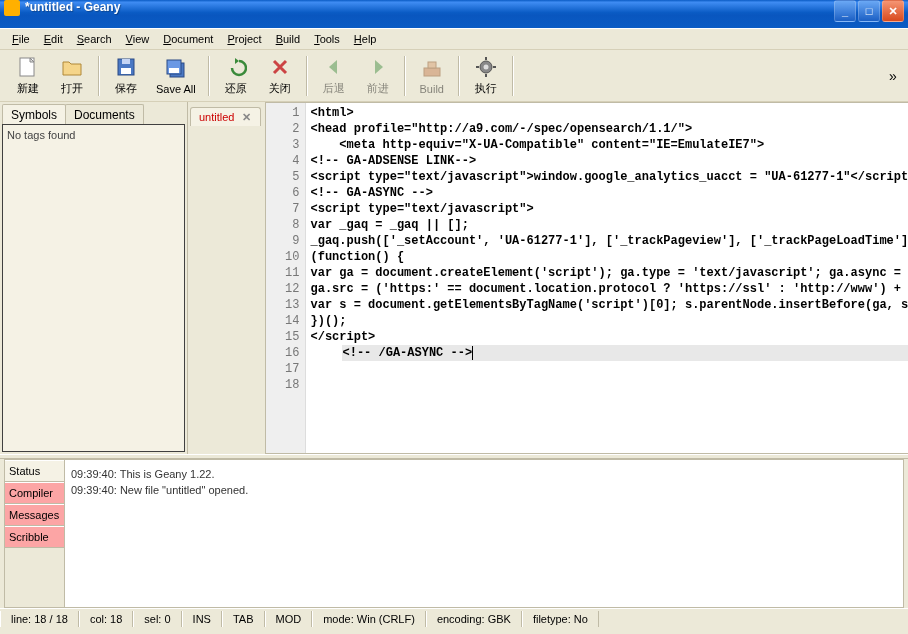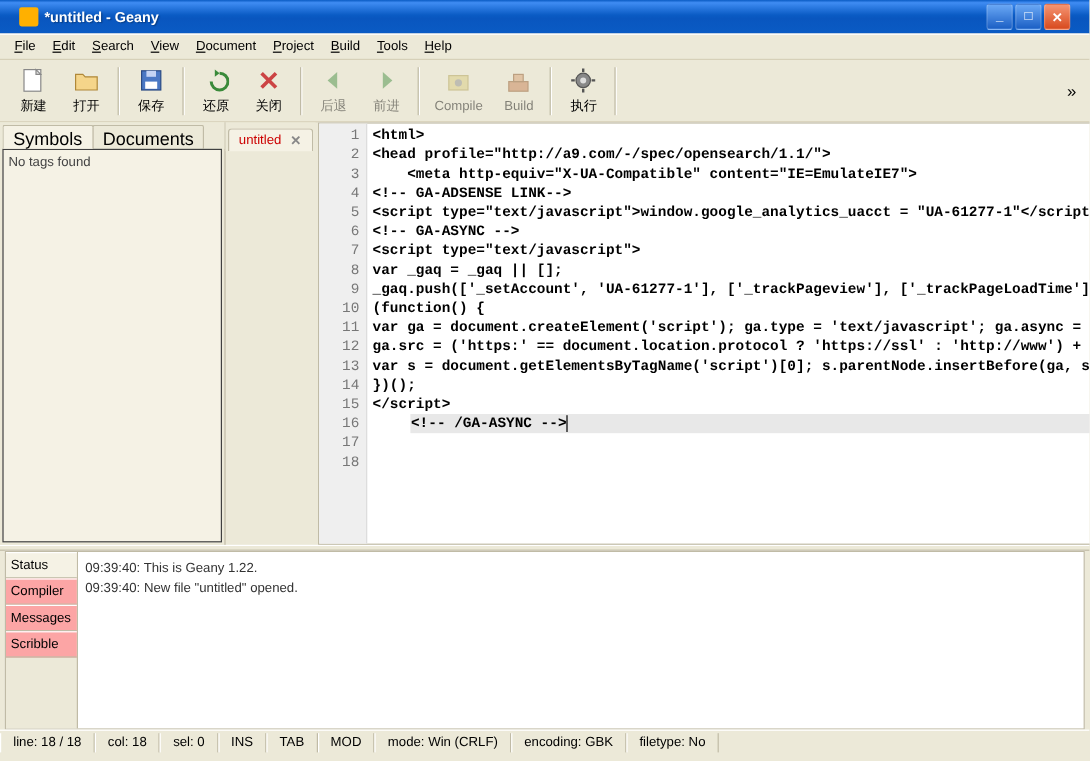--- a/index.html
+++ b/index.html
@@ -1,37 +1,37 @@
 <!DOCTYPE html>
 <html><head>
 <meta charset="utf-8">
 <style>
 * { box-sizing: border-box; margin: 0; padding: 0; }
 body { font-family: Tahoma, "Microsoft YaHei", sans-serif; font-size: 11px; background: #ece9d8; width: 908px; height: 634px; overflow: hidden; position: relative; }
-.titlebar { height: 28px; background: linear-gradient(to bottom, #0a5bc4 0%, #3f8cf3 8%, #0a5bc4 45%, #0956bf 55%, #0a5bc4 100%); display: flex; align-items: center; padding: 0 16px; color: #fff; }
+.titlebar { height: 28px; background: linear-gradient(to bottom, #0a5bc4 0%, #3f8cf3 8%, #0a5bc4 45%, #0956bf 55%, #0a5bc4 100%); display: flex; padding: 0 4px; color: #fff; }
 .titlebar .appicon { width: 16px; height: 16px; background: #ffb000; border-radius: 2px; margin-right: 5px; }
 .titlebar .title { flex: 1; font-weight: bold; font-size: 12px; text-shadow: 1px 1px 1px rgba(0,0,0,0.3); }
 .titlebar .winbtns { display: flex; gap: 2px; }
 .titlebar .winbtn { width: 22px; height: 22px; border-radius: 3px; display: flex; align-items: center; justify-content: center; font-family: Arial; font-weight: bold; color: #fff; font-size: 11px; }
 .winbtn.min, .winbtn.max { background: linear-gradient(to bottom, #6aa8f5, #1b5fc4); border: 1px solid #fff3; }
 .winbtn.close { background: linear-gradient(to bottom, #f59573, #d84a1e); border: 1px solid #fff3; }
 .menubar { height: 22px; background: #ece9d8; display: flex; align-items: center; padding: 0 6px; gap: 2px; border-top: 1px solid #fff; border-bottom: 1px solid #d6d0b8; }
 .menubar .mitem { padding: 2px 6px; cursor: default; }
 .menubar .mitem .ul { text-decoration: underline; }
 .toolbar { height: 52px; background: #ece9d8; display: flex; align-items: center; padding: 0 6px; gap: 0; border-bottom: 1px solid #d6d0b8; }
 .tbtn { display: flex; flex-direction: column; align-items: center; justify-content: center; padding: 2px 8px; min-width: 44px; height: 48px; cursor: default; }
 .tbtn .ticon { width: 24px; height: 24px; display: flex; align-items: center; justify-content: center; }
 .tbtn .tlabel { font-size: 11px; margin-top: 2px; }
 .tbtn.dim { opacity: 0.45; }
 .tsep { width: 2px; height: 40px; border-left: 1px solid #c0bba6; border-right: 1px solid #fff; margin: 0 4px; }
 .tchevron { width: 18px; height: 48px; display: flex; align-items: center; justify-content: center; margin-left: auto; font-size: 14px; }
 .mainrow { display: flex; height: 352px; }
 .sidebar { width: 188px; background: #ece9d8; border-right: 1px solid #c0bba6; display: flex; flex-direction: column; }
 .sidetabs { height: 22px; display: flex; padding: 2px 2px 0 2px; background: #ece9d8; }
-.stab { padding: 3px 8px; font-size: 15px; border: 1px solid #c0bba6; border-bottom: none; background: #ece9d8; margin-right: -1px; border-radius: 2px 2px 0 0; }
+.stab { padding: 3px 8px; font-size: 12px; border: 1px solid #c0bba6; border-bottom: none; background: #ece9d8; margin-right: -1px; border-radius: 2px 2px 0 0; }
 .stab.active { background: #f5f2e5; position: relative; z-index: 1; }
 .sidebody { flex: 1; border: 1px solid #404040; margin: 0 2px 2px 2px; background: #f5f2e5; padding: 4px; font-size: 11px; color: #444; }
 .editorcol { flex: 1; display: flex; flex-direction: row; min-width: 0; }
 .edtabs { height: 24px; display: flex; align-items: end; padding: 0 2px; background: #ece9d8; }
 .edtab { padding: 3px 8px; border: 1px solid #c0bba6; border-bottom: none; background: #f5f2e5; border-radius: 3px 3px 0 0; display: flex; align-items: center; gap: 6px; font-size: 11px; }
 .edtab .tabname { color: #c00; }
 .edtab .tabclose { width: 12px; height: 12px; color: #888; font-weight: bold; display: flex; align-items: center; justify-content: center; }
 .editorwrap { flex: 1; display: flex; border: 1px solid #c0bba6; margin: 0 2px; background: #fff; min-height: 0; position: relative; }
 .gutter { width: 40px; background: #efefef; border-right: 1px solid #ddd; font-family: "Courier New", monospace; font-size: 12px; color: #777; text-align: right; padding: 2px 6px 2px 2px; line-height: 16px; }
 .code { flex: 1; font-family: "Courier New", monospace; font-size: 12px; color: #000; padding: 2px 4px; line-height: 16px; white-space: pre; overflow: hidden; font-weight: bold; }
@@ -101,20 +101,30 @@
   <div class="tbtn">
     <span class="ticon">
         <svg width="22" height="22">
           <rect x="3" y="3" width="16" height="16" fill="#4a78c4" stroke="#2a4a84"></rect>
           <rect x="6" y="12" width="10" height="6" fill="#fff"></rect>
           <rect x="7" y="3" width="8" height="5" fill="#c4d4f4"></rect>
         </svg>
       </span>
     <span class="tlabel">保存</span>
   </div>
+  <div class="tbtn">
+    <span class="ticon">
+        <svg width="22" height="22">
+          <rect x="5" y="5" width="14" height="14" fill="#4a78c4" stroke="#2a4a84"></rect>
+          <rect x="2" y="2" width="14" height="14" fill="#6a98e4" stroke="#2a4a84"></rect>
+          <rect x="4" y="10" width="10" height="5" fill="#fff"></rect>
+        </svg>
+      </span>
+    <span class="tlabel">Save All</span>
+  </div>
   <div class="tsep"></div>
   <div class="tbtn">
     <span class="ticon">
         <svg width="22" height="22">
           <path d="M14 5 a7 7 0 1 1 -7 7" fill="none" stroke="#3a8a3a" stroke-width="2.5"></path>
           <path d="M10 2 L14 5 L10 8 Z" fill="#3a8a3a"></path>
         </svg>
       </span>
     <span class="tlabel">还原</span>
   </div>
@@ -137,29 +147,20 @@
   </div>
   <div class="tbtn dim">
     <span class="ticon">
         <svg width="22" height="22">
           <path d="M8 4 L16 11 L8 18 Z" fill="#3a8a3a"></path>
         </svg>
       </span>
     <span class="tlabel">前进</span>
   </div>
   <div class="tsep"></div>
-  <div class="tbtn dim">
-    <span class="ticon">
-        <svg width="22" height="22">
-          <rect x="3" y="5" width="16" height="12" fill="#d8c878" stroke="#a89848"></rect>
-          <circle cx="11" cy="11" r="3" fill="#888"></circle>
-        </svg>
-      </span>
-    <span class="tlabel">Compile</span>
-  </div>
   <div class="tbtn dim">
     <span class="ticon">
         <svg width="22" height="22">
           <rect x="3" y="10" width="16" height="8" fill="#c47848" stroke="#844818"></rect>
           <rect x="7" y="4" width="8" height="6" fill="#d49868" stroke="#844818"></rect>
         </svg>
       </span>
     <span class="tlabel">Build</span>
   </div>
   <div class="tsep"></div>

